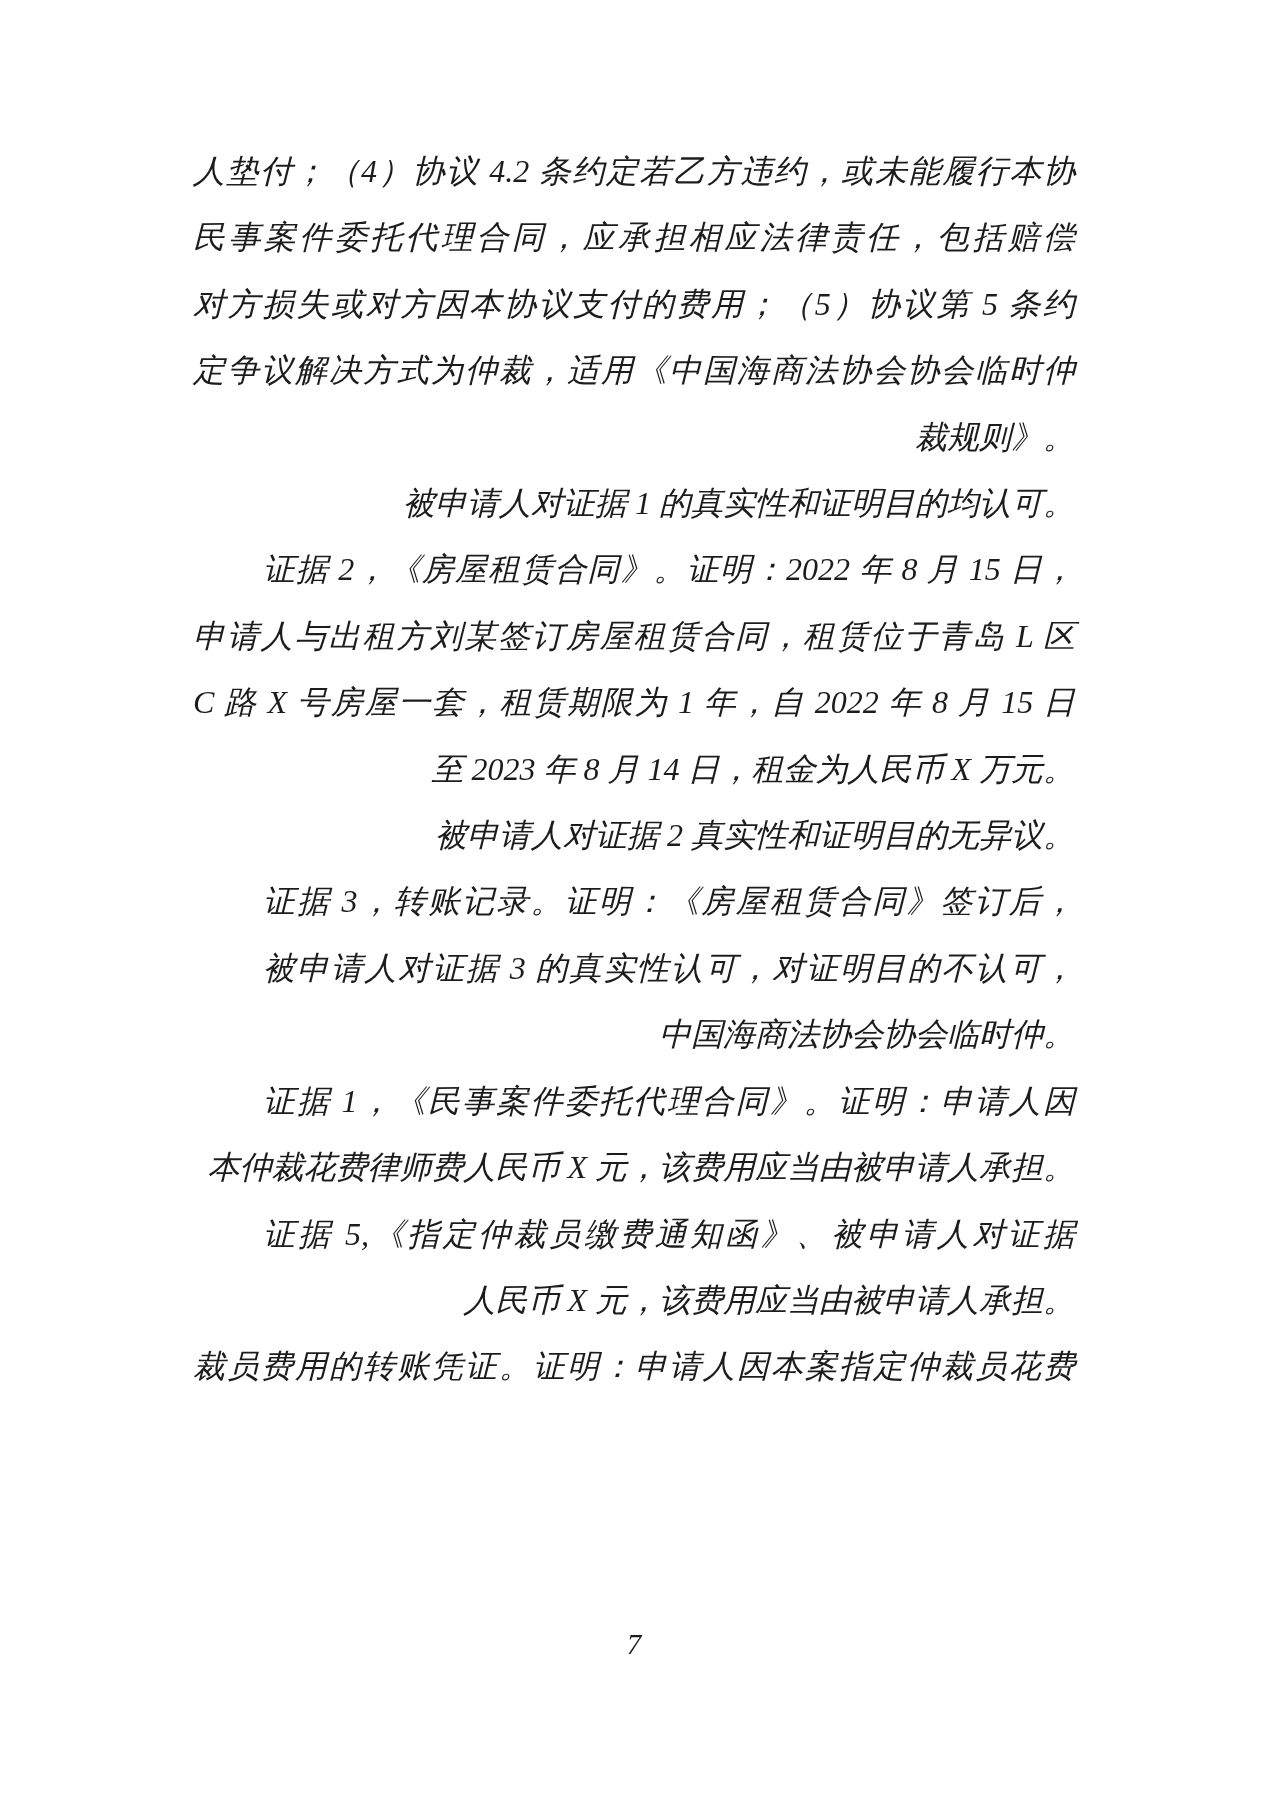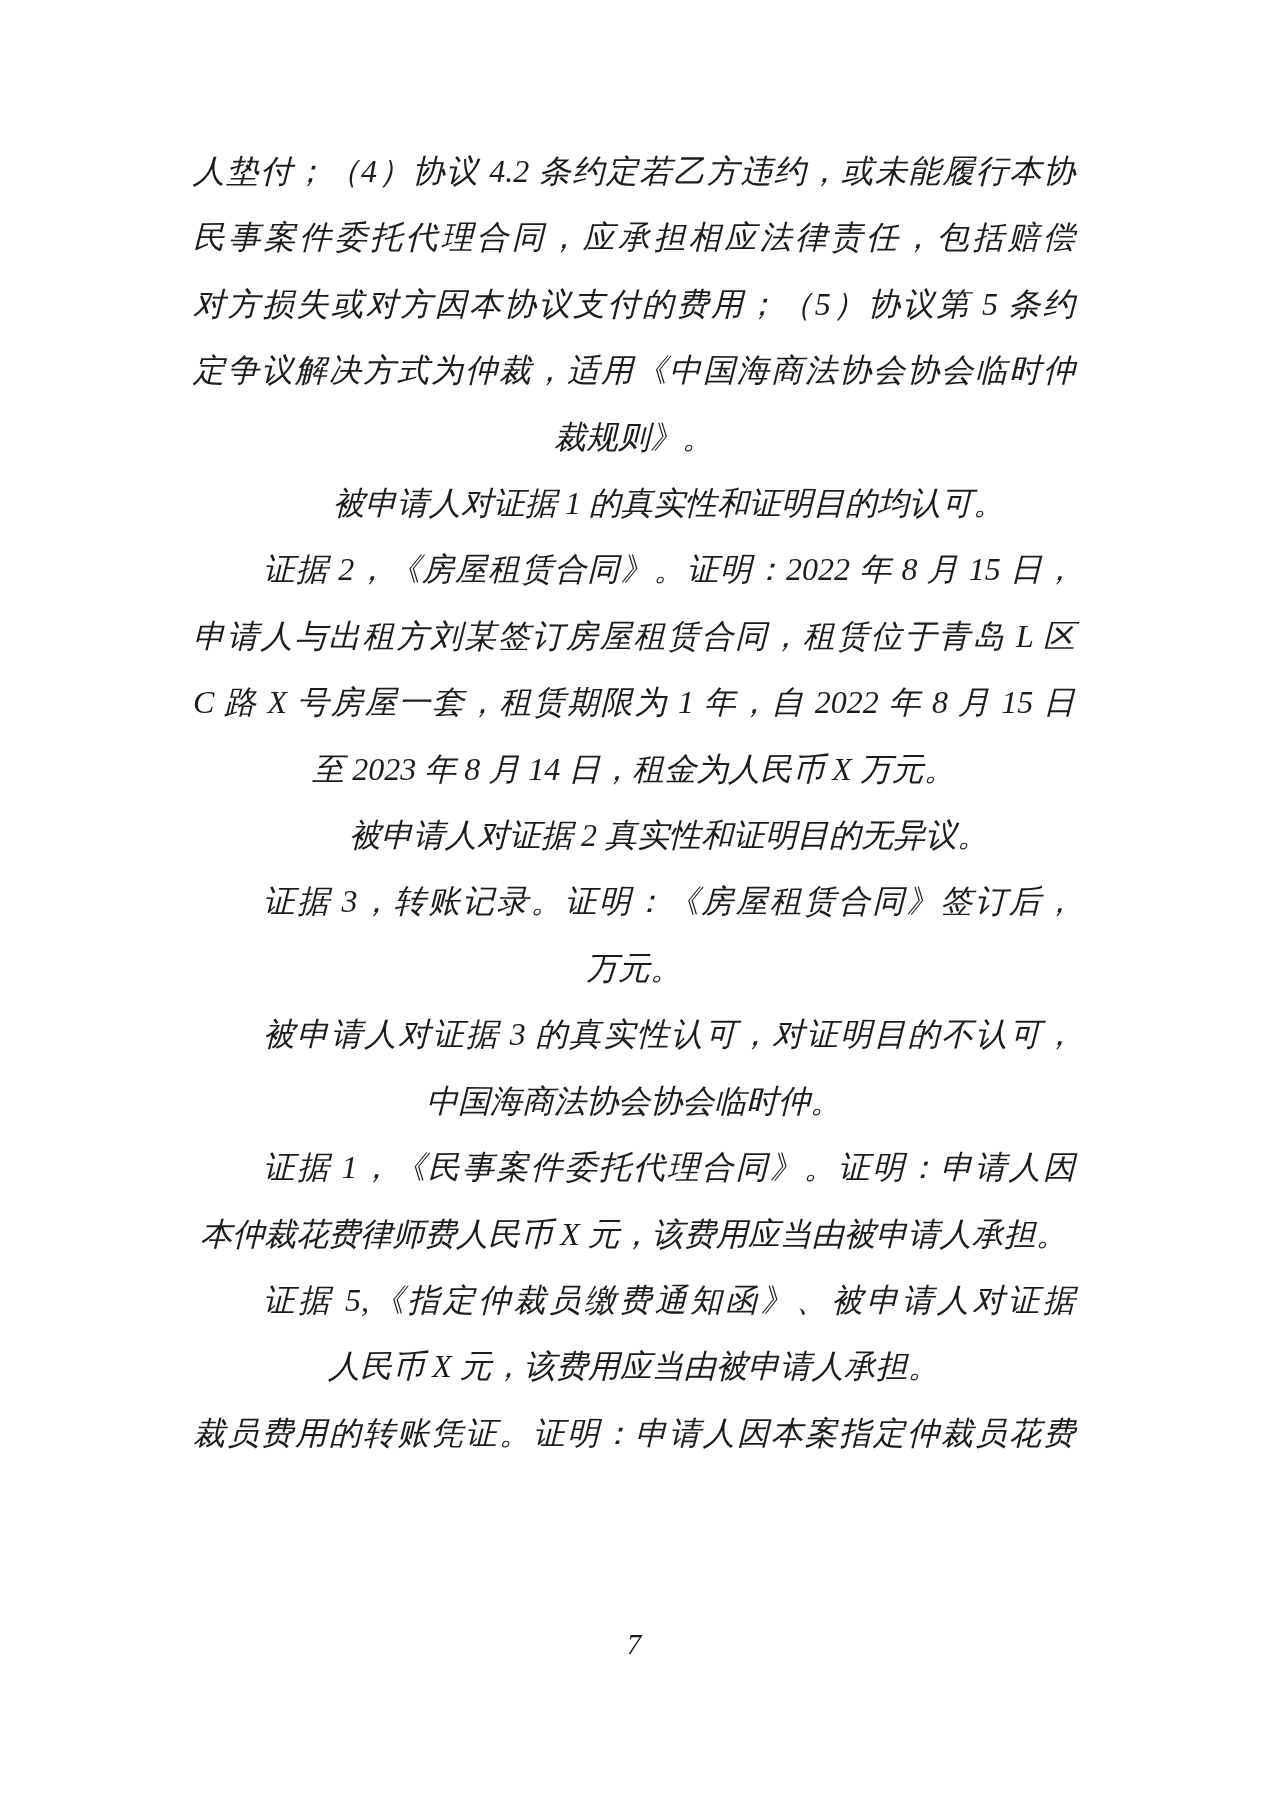--- a/index.html
+++ b/index.html
@@ -20,21 +20,21 @@
     position: absolute;
     left: 193px;
     top: 138px;
     width: 882px;
   }
   .line {
     font-size: 32px;
     line-height: 66.4px;
     color: var(--ink, #1c1c1c);
     white-space: pre-wrap;
-    text-align: center;
+    text-align: right;
   }
   .line.j {
     text-align: justify;
     text-align-last: justify;
   }
   .line.ind {
     text-indent: 70px;
   }
   .pagenum {
     position: absolute;
@@ -57,21 +57,20 @@
       <div class="line j">对方损失或对方因本协议支付的费用；（5）协议第 5 条约</div>
       <div class="line j">定争议解决方式为仲裁，适用《中国海商法协会协会临时仲</div>
       <div class="line">裁规则》。</div>
       <div class="line ind">被申请人对证据 1 的真实性和证明目的均认可。</div>
       <div class="line j ind">证据 2，《房屋租赁合同》。证明：2022 年 8 月 15 日，</div>
       <div class="line j">申请人与出租方刘某签订房屋租赁合同，租赁位于青岛 L 区</div>
       <div class="line j">C 路 X 号房屋一套，租赁期限为 1 年，自 2022 年 8 月 15 日</div>
       <div class="line">至 2023 年 8 月 14 日，租金为人民币 X 万元。</div>
       <div class="line ind">被申请人对证据 2 真实性和证明目的无异议。</div>
       <div class="line j ind">证据 3，转账记录。证明：《房屋租赁合同》签订后，</div>
-      <div class="line">万元。</div>
       <div class="line j ind">被申请人对证据 3 的真实性认可，对证明目的不认可，</div>
       <div class="line">中国海商法协会协会临时仲。</div>
       <div class="line j ind">证据 1，《民事案件委托代理合同》。证明：申请人因</div>
       <div class="line">本仲裁花费律师费人民币 X 元，该费用应当由被申请人承担。</div>
       <div class="line j ind">证据 5,《指定仲裁员缴费通知函》、被申请人对证据</div>
       <div class="line">人民币 X 元，该费用应当由被申请人承担。</div>
       <div class="line j">裁员费用的转账凭证。证明：申请人因本案指定仲裁员花费</div>
     </div>
   <div class="pagenum">7</div>
 </div>

